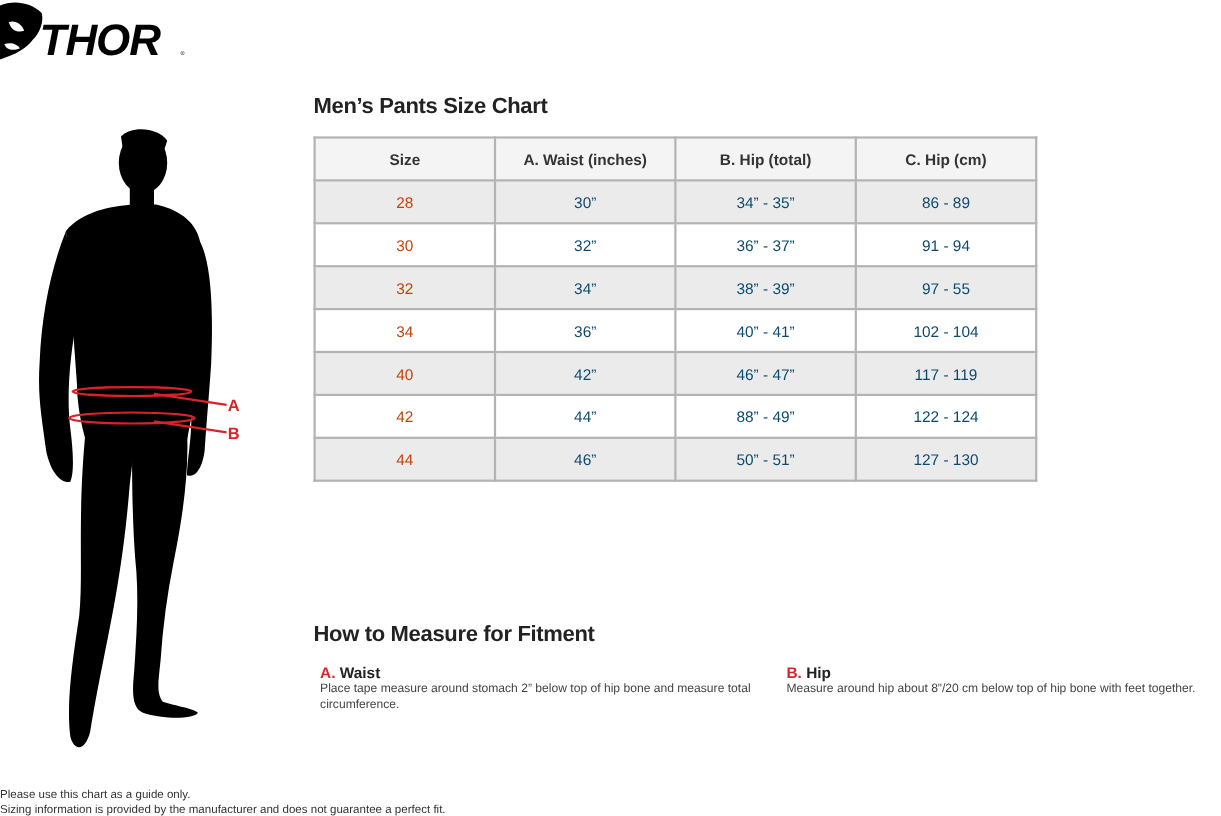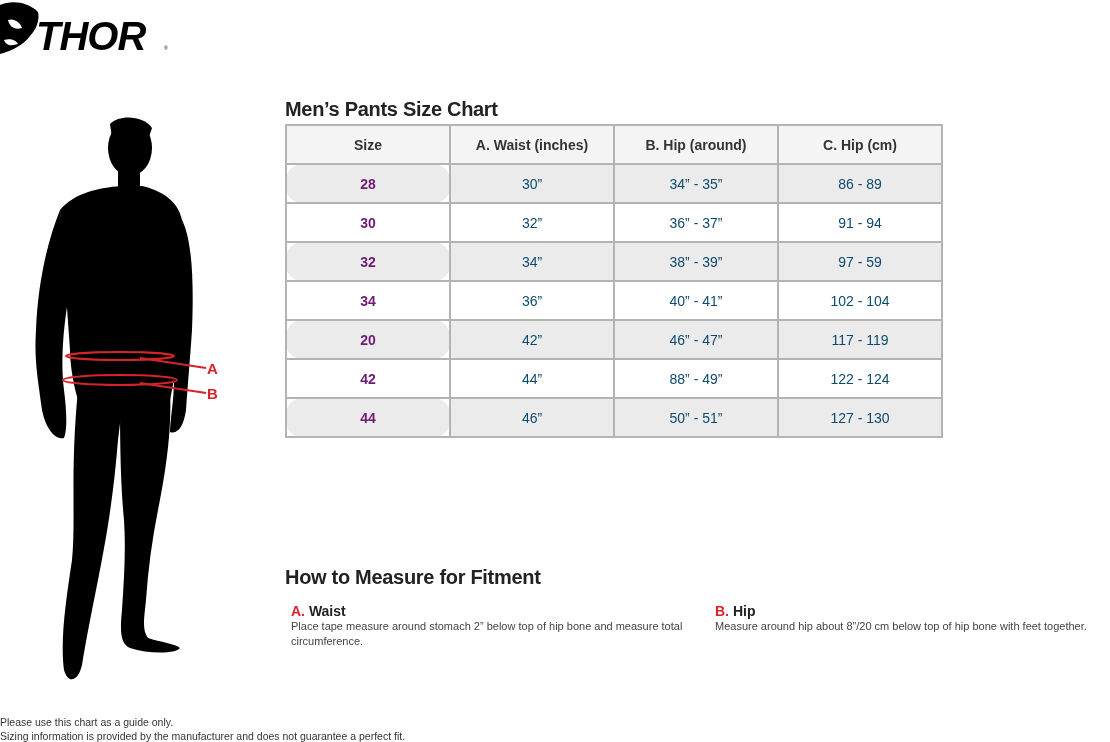--- a/index.html
+++ b/index.html
@@ -1,24 +1,24 @@
 <!DOCTYPE html>
 <html><head>
 <meta charset="utf-8">
 <style>
   html, body { margin:0; padding:0; background:#ffffff; }
   body { width:1110px; height:742px; position:relative; overflow:hidden; font-family:"Liberation Sans", sans-serif; color:#222; }
   .logo { position:absolute; left:0; top:0; width:175px; height:60px; }
   .figure { position:absolute; left:20px; top:110px; width:210px; height:580px; }
-  .title { position:absolute; left:285px; top:98px; font-size:20px; font-weight:bold; color:#222; letter-spacing:-0.3px; }
+  .title { position:absolute; left:285px; top:86px; font-size:20px; font-weight:bold; color:#222; letter-spacing:-0.3px; }
   table.chart { position:absolute; left:285px; top:124px; width:658px; border-collapse:collapse; }
   table.chart th, table.chart td { border:2px solid #b3b3b3; height:37px; text-align:center; font-size:14px; padding:0; width:25%; }
   table.chart th { background:#f4f4f4; font-weight:bold; color:#333; }
   table.chart td { color:#0c4a6e; }
-  table.chart td.size { font-weight:bold; color:#701a75;border-radius:16px; }
+  table.chart td.size { font-weight:normal; color:#c2410c; }
   table.chart tr.shade td { background:#ebebeb; }
   table.chart tr.plain td { background:#ffffff; }
   .howto { position:absolute; left:285px; top:566px; font-size:20px; font-weight:bold; color:#222; letter-spacing:-0.3px; }
   .measure { position:absolute; top:603px; width:400px; }
   .measure .head { font-size:14px; font-weight:bold; color:#222; }
   .measure .letter { color:#d8232a; }
   .measure .desc { font-size:11px; color:#444; line-height:15px; margin-top:0; }
   .disclaimer { position:absolute; left:0; top:715px; font-size:10.5px; color:#333; line-height:14px; }
 </style>
 </head>
@@ -63,51 +63,51 @@
   <text x="187" y="264" font-family="Liberation Sans, sans-serif" font-size="15" font-weight="bold" fill="#d8232a">A</text>
   <text x="187" y="289" font-family="Liberation Sans, sans-serif" font-size="15" font-weight="bold" fill="#d8232a">B</text>
 </svg>
 
 <div class="title">Men’s Pants Size Chart</div>
 <table class="chart">
   <thead>
     <tr>
       <th>Size</th>
       <th>A. Waist (inches)</th>
-      <th>B. Hip (around)</th>
+      <th>B. Hip (total)</th>
       <th>C. Hip (cm)</th>
     </tr>
   </thead>
   <tbody>
     <tr class="shade">
       <td class="size">28</td>
       <td>30”</td>
       <td>34” - 35”</td>
       <td>86 - 89</td>
     </tr>
     <tr class="plain">
       <td class="size">30</td>
       <td>32”</td>
       <td>36” - 37”</td>
       <td>91 - 94</td>
     </tr>
     <tr class="shade">
       <td class="size">32</td>
       <td>34”</td>
       <td>38” - 39”</td>
-      <td>97 - 59</td>
+      <td>97 - 55</td>
     </tr>
     <tr class="plain">
       <td class="size">34</td>
       <td>36”</td>
       <td>40” - 41”</td>
       <td>102 - 104</td>
     </tr>
     <tr class="shade">
-      <td class="size">20</td>
+      <td class="size">40</td>
       <td>42”</td>
       <td>46” - 47”</td>
       <td>117 - 119</td>
     </tr>
     <tr class="plain">
       <td class="size">42</td>
       <td>44”</td>
       <td>88” - 49”</td>
       <td>122 - 124</td>
     </tr>

